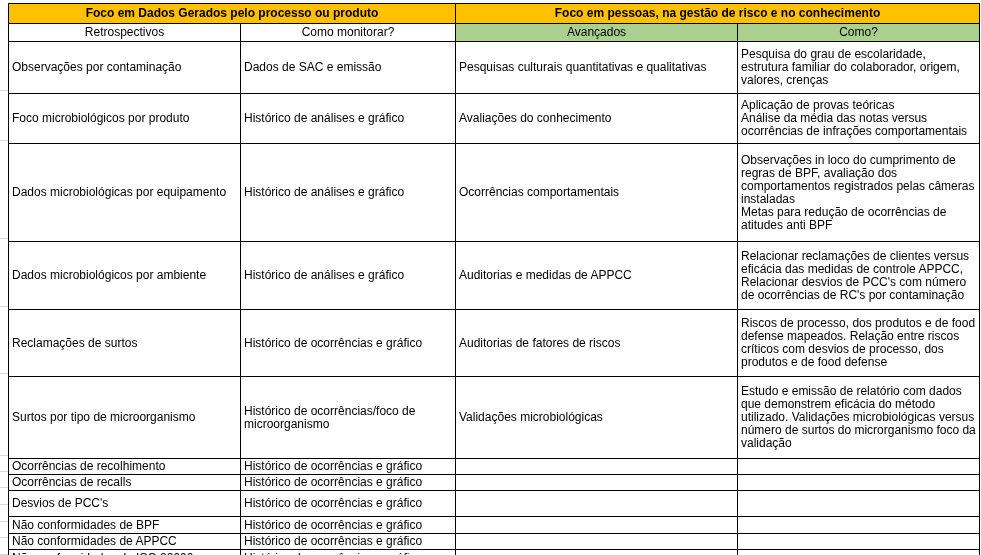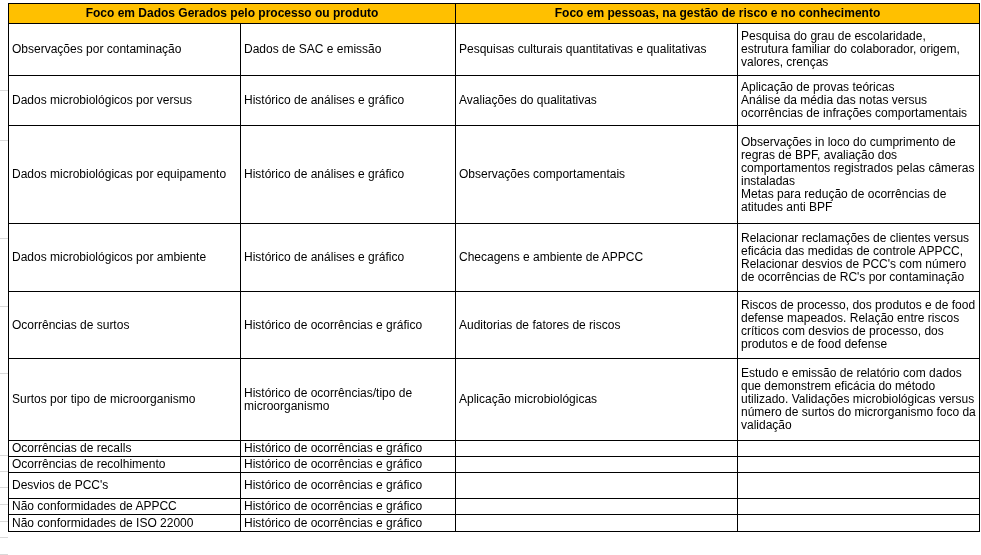--- a/index.html
+++ b/index.html
@@ -58,74 +58,86 @@
       <col style="width:232px">
       <col style="width:215px">
       <col style="width:282px">
       <col style="width:242px">
     </colgroup>
     <tbody>
       <tr>
         <td colspan="2" class="group-header">Foco em Dados Gerados pelo processo ou produto</td>
         <td colspan="2" class="group-header">Foco em pessoas, na gestão de risco e no conhecimento</td>
       </tr>
+      <tr>
+        <td class="sub-header">Retrospectivos</td>
+        <td class="sub-header">Como monitorar?</td>
+        <td class="sub-header sub-green">Avançados</td>
+        <td class="sub-header sub-green">Como?</td>
+      </tr>
     </tbody>
     <tbody id="data-body">
         <tr style="height: 52px;">
           <td>Observações por contaminação</td>
           <td>Dados de SAC e emissão</td>
           <td>Pesquisas culturais quantitativas e qualitativas</td>
           <td class="como-cell">Pesquisa do grau de escolaridade, estrutura familiar do colaborador, origem, valores, crenças</td>
         </tr>
         <tr style="height: 50px;">
-          <td>Dados microbiológicos por versus</td>
+          <td>Foco microbiológicos por produto</td>
           <td>Histórico de análises e gráfico</td>
-          <td>Avaliações do qualitativas</td>
+          <td>Avaliações do conhecimento</td>
           <td class="como-cell">Aplicação de provas teóricas
 Análise da média das notas versus ocorrências de infrações comportamentais</td>
         </tr>
         <tr style="height: 98px;">
           <td>Dados microbiológicas por equipamento</td>
           <td>Histórico de análises e gráfico</td>
-          <td>Observações comportamentais</td>
+          <td>Ocorrências comportamentais</td>
           <td class="como-cell">Observações in loco do cumprimento de regras de BPF, avaliação dos comportamentos registrados pelas câmeras instaladas
 Metas para redução de ocorrências de atitudes anti BPF</td>
         </tr>
         <tr style="height: 68px;">
           <td>Dados microbiológicos por ambiente</td>
           <td>Histórico de análises e gráfico</td>
-          <td>Checagens e ambiente de APPCC</td>
+          <td>Auditorias e medidas de APPCC</td>
           <td class="como-cell">Relacionar reclamações de clientes versus eficácia das medidas de controle APPCC, Relacionar desvios de PCC's com número de ocorrências de RC's por contaminação</td>
         </tr>
         <tr style="height: 67px;">
-          <td>Ocorrências de surtos</td>
+          <td>Reclamações de surtos</td>
           <td>Histórico de ocorrências e gráfico</td>
           <td>Auditorias de fatores de riscos</td>
           <td class="como-cell">Riscos de processo, dos produtos e de food defense mapeados. Relação entre riscos críticos com desvios de processo, dos produtos e de food defense</td>
         </tr>
         <tr style="height: 82px;">
           <td>Surtos por tipo de microorganismo</td>
-          <td>Histórico de ocorrências/tipo de microorganismo</td>
-          <td>Aplicação microbiológicas</td>
+          <td>Histórico de ocorrências/foco de microorganismo</td>
+          <td>Validações microbiológicas</td>
           <td class="como-cell">Estudo e emissão de relatório com dados que demonstrem eficácia do método utilizado. Validações microbiológicas versus número de surtos do microrganismo foco da validação</td>
+        </tr>
+        <tr style="height: 16px;">
+          <td>Ocorrências de recolhimento</td>
+          <td>Histórico de ocorrências e gráfico</td>
+          <td></td>
+          <td class="como-cell"></td>
         </tr>
         <tr style="height: 16px;">
           <td>Ocorrências de recalls</td>
           <td>Histórico de ocorrências e gráfico</td>
           <td></td>
           <td class="como-cell"></td>
         </tr>
-        <tr style="height: 16px;">
-          <td>Ocorrências de recolhimento</td>
+        <tr style="height: 26px; margin-left: 20px;">
+          <td>Desvios de PCC's</td>
           <td>Histórico de ocorrências e gráfico</td>
           <td></td>
           <td class="como-cell"></td>
         </tr>
-        <tr style="height: 26px; margin-left: 20px;">
-          <td>Desvios de PCC's</td>
+        <tr style="height: 17px;">
+          <td>Não conformidades de BPF</td>
           <td>Histórico de ocorrências e gráfico</td>
           <td></td>
           <td class="como-cell"></td>
         </tr>
         <tr style="height: 16px;">
           <td>Não conformidades de APPCC</td>
           <td>Histórico de ocorrências e gráfico</td>
           <td></td>
           <td class="como-cell"></td>
         </tr>

